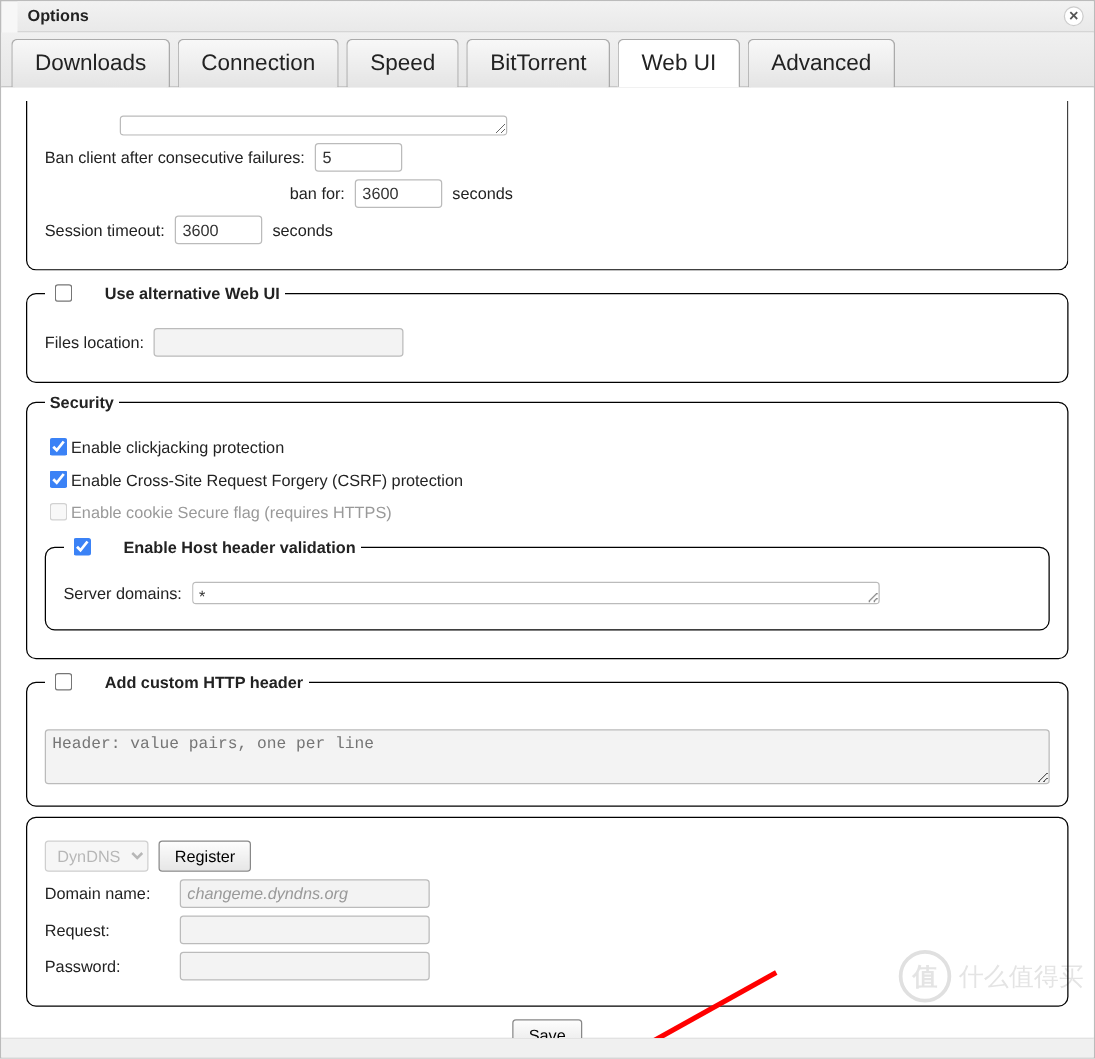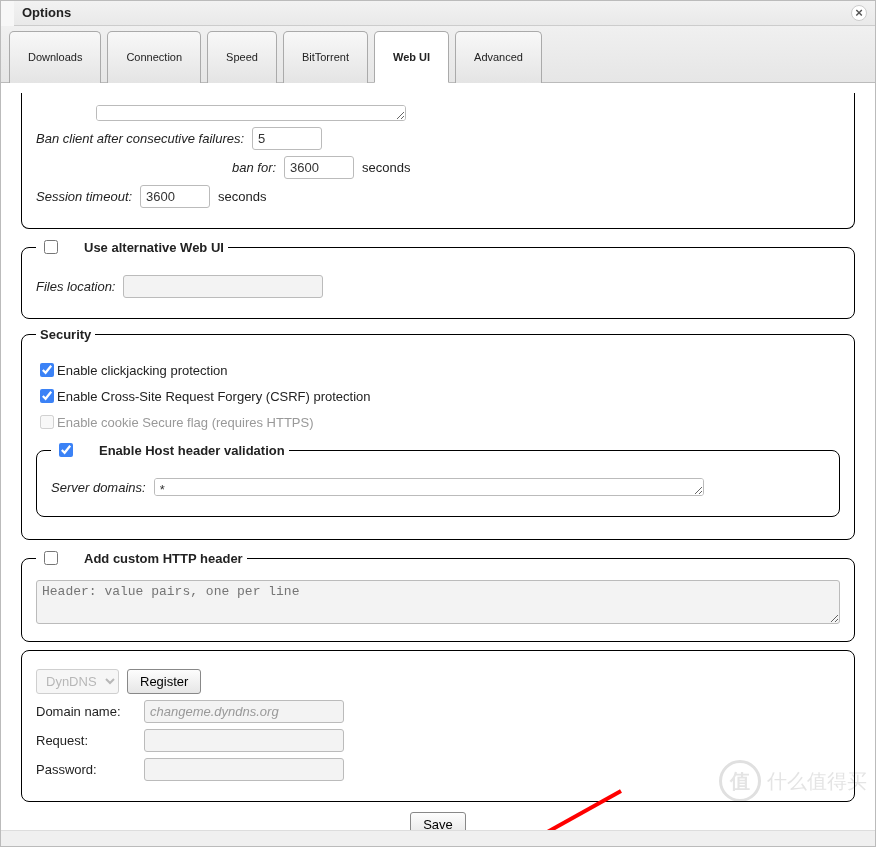--- a/index.html
+++ b/index.html
@@ -1,33 +1,33 @@
 <!DOCTYPE html>
 <html><head>
 <meta charset="utf-8">
 <style>
   * { box-sizing: border-box; }
   html, body { margin:0; padding:0; font-family: Arial, Helvetica, sans-serif; font-size:13px; color:#222; background:#fff; }
   .window { width:876px; height:847px; position:relative; background:#f7f7f7; border:1px solid #bbb; display:flex; flex-direction:column; }
   .titlebar { background:linear-gradient(#f2f2f2,#e9e9e9); border-bottom:1px solid #ccc; padding:4px 8px; font-weight:bold; font-size:13px; display:flex; justify-content:space-between; align-items:flex-start;margin-left:13px; }
   .close { width:16px; height:16px; border-radius:50%; background:#fff; border:1px solid #ccc; font-size:13px; line-height:14px; text-align:center; color:#555; cursor:pointer; font-weight:bold; }
   .tabs-row { display:flex; gap:6px; padding:4px 8px 0 8px; background:linear-gradient(#f0f0f0,#e6e6e6); border-bottom:1px solid #bbb; }
-  .tab { padding:19px 18px; border:1px solid #aaa; border-bottom:none; border-radius:5px 5px 0 0; background:linear-gradient(#f8f8f8,#e4e4e4); font-size:11px; cursor:pointer; position:relative; top:1px; }
-  .tab.active { background:#fff; font-weight:bold; border-bottom:1px solid #fff; z-index:2; }
+  .tab { padding:8px 18px; border:1px solid #aaa; border-bottom:none; border-radius:5px 5px 0 0; background:linear-gradient(#f8f8f8,#e4e4e4); font-size:18px; cursor:pointer; position:relative; top:1px; }
+  .tab.active { background:#fff; font-weight:normal; border-bottom:1px solid #fff; z-index:2; }
   .body { flex:1; background:#fff; overflow:hidden; position:relative; display:flex; }
   .scrollarea { flex:1; overflow-y:scroll; padding:10px 20px 10px 20px; }
   .scrollarea::-webkit-scrollbar { width:16px; }
   .scrollarea::-webkit-scrollbar-track { background:#f1f1f1; }
   .scrollarea::-webkit-scrollbar-thumb { background:#c7c7c7; border:3px solid #f1f1f1; border-radius:8px; }
   fieldset { border:1px solid #000; border-radius:8px; margin:8px 0; padding:12px 14px 14px 14px; }
   legend { padding:0 4px; font-size:13px; }
   legend label { font-weight:bold; display:inline-flex; align-items:center; gap:23px; }
   legend span.heading { font-weight:bold; }
   .row { display:flex; align-items:center; gap:8px; margin:6px 0; }
-  .row label { white-space:nowrap;font-style:italic; }
+  .row label { white-space:nowrap; }
   input[type=text], input[type=password], input[type=number], select, textarea {
     border:1px solid #bbb; border-radius:3px; padding:3px 5px; font-size:13px; background:#fff; color:#333;
   }
   input[type=text]:disabled, input[type=password]:disabled, select:disabled, textarea:disabled { background:#f3f3f3; color:#999; }
   textarea { font-family:inherit; resize:both; }
   textarea.mono { font-family:"Courier New", monospace; resize:both; }
   .cb { width:14px; height:14px; accent-color:#3b82f6; }
   .cbline { display:flex; align-items:center; gap:0; margin:6px 0; }
   .cbline.disabled { color:#999; }
   .btn { border:1px solid #888; border-radius:3px; background:linear-gradient(#fdfdfd,#e6e6e6); padding:4px 12px; font-size:13px; cursor:pointer; }
@@ -126,21 +126,21 @@
         </fieldset>
       </fieldset>
 
       <fieldset>
         <legend>
           <label>
             <input type="checkbox" class="cb" style="">
             <span>Add custom HTTP header</span>
           </label>
         </legend>
-        <textarea class="mono" disabled="" style="width: 100%; height: 44px;" placeholder="Header: value pairs, one per line"></textarea>
+        <textarea class="mono" disabled="" style="width: 100%; height: 44px; margin-top: 16px;" placeholder="Header: value pairs, one per line"></textarea>
       </fieldset>
 
       <fieldset>
         <div class="row">
           <select disabled="">
             <option>DynDNS</option>
           </select>
           <button class="btn">Register</button>
         </div>
         <div class="row">

